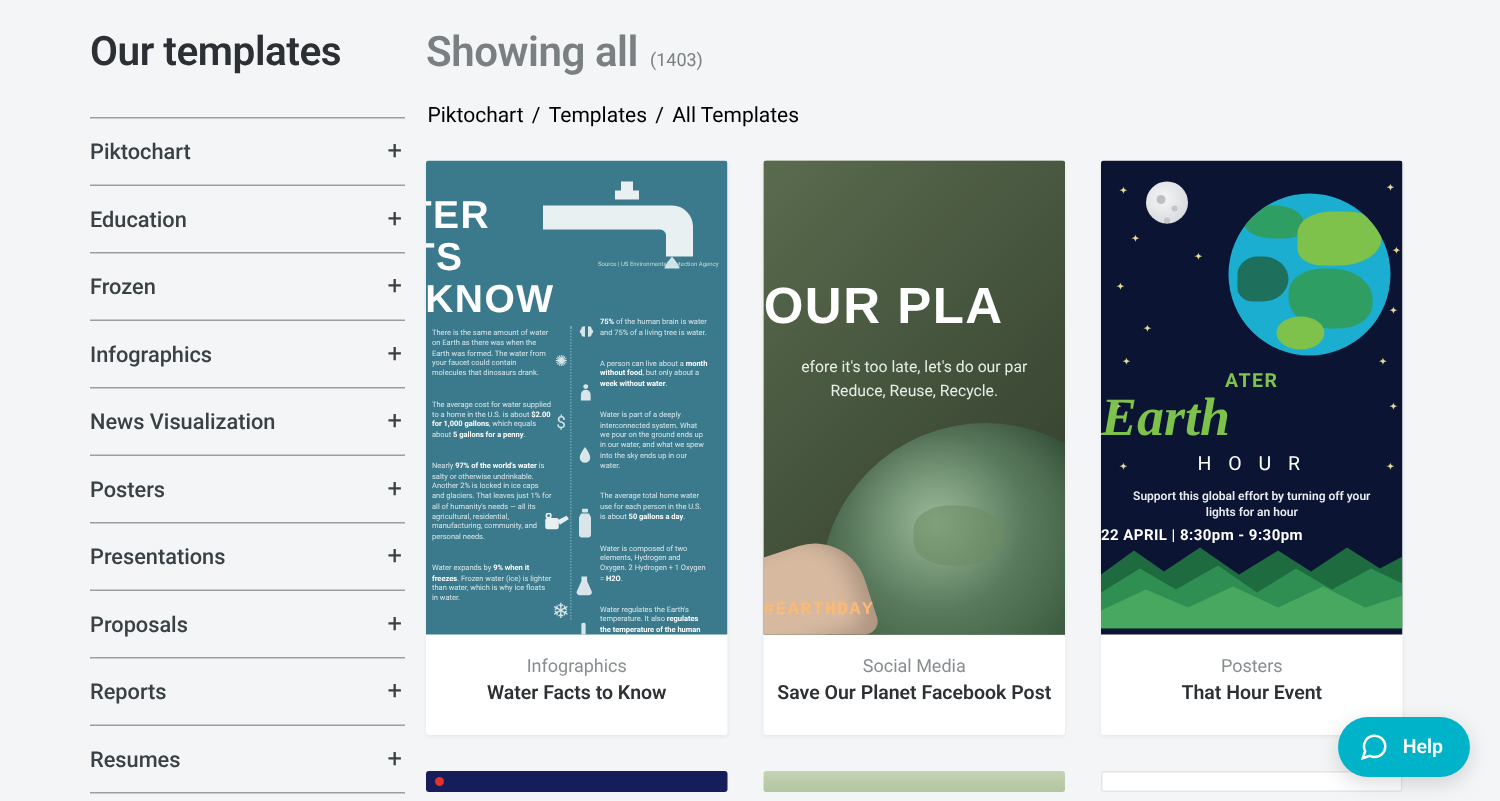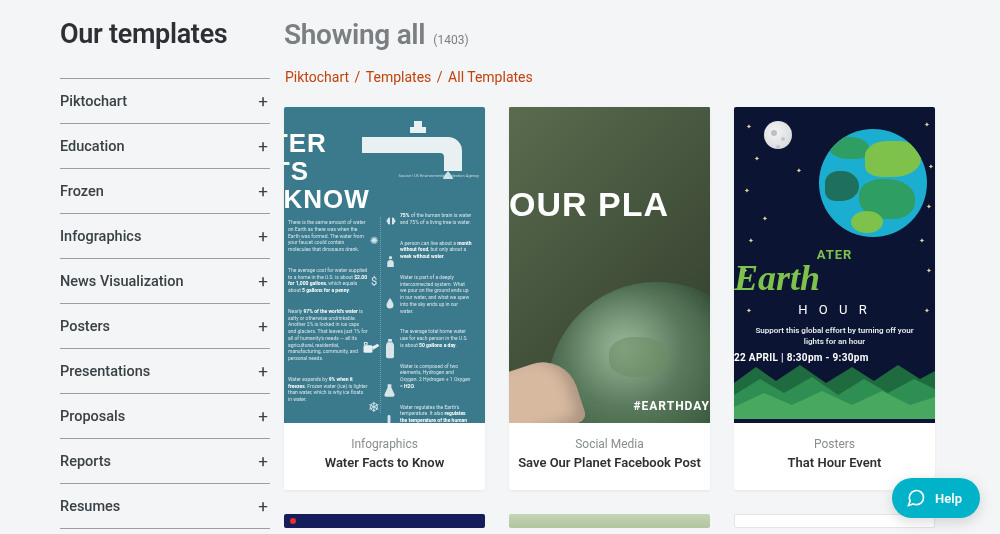--- a/index.html
+++ b/index.html
@@ -36,21 +36,21 @@
 
     .main { flex: 1; padding-left: 14px; }
     .main-header { display: flex; align-items: baseline; margin-bottom: 18px; }
     .main-title {
       font-size: 28px;
       font-weight: 600;
       color: #7a7f82;
       letter-spacing: -0.3px;
     }
     .count { font-size: 12px; color: #7a7f82; margin-left: 8px; }
-    .breadcrumb { font-size: 14px; color: #c2410c; margin-bottom: 22px; }
+    .breadcrumb { font-size: 14px; color: #000000; margin-bottom: 22px; }
     .breadcrumb > span { margin: 0 1px; }
 
     .grid { display: flex; gap: 24px; flex-wrap: wrap; }
     .card {
       width: 201px;
       background: #fff;
       border-radius: 2px;
       box-shadow: 0 1px 3px rgba(0,0,0,0.06);
       cursor: pointer;
       overflow: hidden;
@@ -110,22 +110,22 @@
     .pv-planet .headline {
       position:absolute; left:-34px; top:78px;
       font-family: Arial, sans-serif; font-weight:900; font-size:34px; letter-spacing:1px;
       color:#fff; white-space:nowrap;
     }
     .pv-planet .sub {
       position:absolute; left:0; right:0; top:130px; text-align:center;
       font-size:10.5px; line-height:1.5; color:#e8efe7;
     }
     .pv-planet .hash {
-      position:absolute; left:0; right:0; bottom:10px; text-align:right;
-      font-size:12px; font-weight:700; letter-spacing:1px; color:#ffffff;
+      position:absolute; left:0; right:0; bottom:10px; text-align:left;
+      font-size:12px; font-weight:700; letter-spacing:1px; color:#fdba74;font-family:Liberation Mono, monospace;
     }
 
     
     .pv-earth { background: #0c1433; color:#fff; }
     .pv-moon { position:absolute; top:14px; left:30px; width:28px; height:28px; border-radius:50%;
       background: radial-gradient(circle at 40% 40%, #f5f5f5, #cfd2d6); }
     .pv-moon::after{content:"";position:absolute;width:6px;height:6px;border-radius:50%;background:#bcc0c4;top:9px;left:7px;box-shadow:9px 6px 0 -1px #c2c6ca, 4px 14px 0 -1px #c2c6ca;}
     .pv-globe2 { position:absolute; top:22px; left:85px; width:108px; height:108px; border-radius:50%;
       background:#1caed1; overflow:hidden; }
     .pv-globe2 .ld{position:absolute;background:#2f9e63;}
@@ -304,20 +304,24 @@
           <div class="card-title">Water Facts to Know</div>
         </div>
       </div>
 
       <div class="card">
         <div class="card-preview pv-planet">
           <div class="globe"></div>
           <div class="land1"></div>
           <div class="hand"></div>
           <div class="headline">E OUR PLA</div>
+          <div class="sub">
+            <div>efore it's too late, let's do our par</div>
+            <div>Reduce, Reuse, Recycle.</div>
+          </div>
           <div class="hash">#EARTHDAY</div>
         </div>
         <div class="card-body">
           <div class="card-cat">Social Media</div>
           <div class="card-title">Save Our Planet Facebook Post</div>
         </div>
       </div>
 
       <div class="card">
         <div class="card-preview pv-earth">

